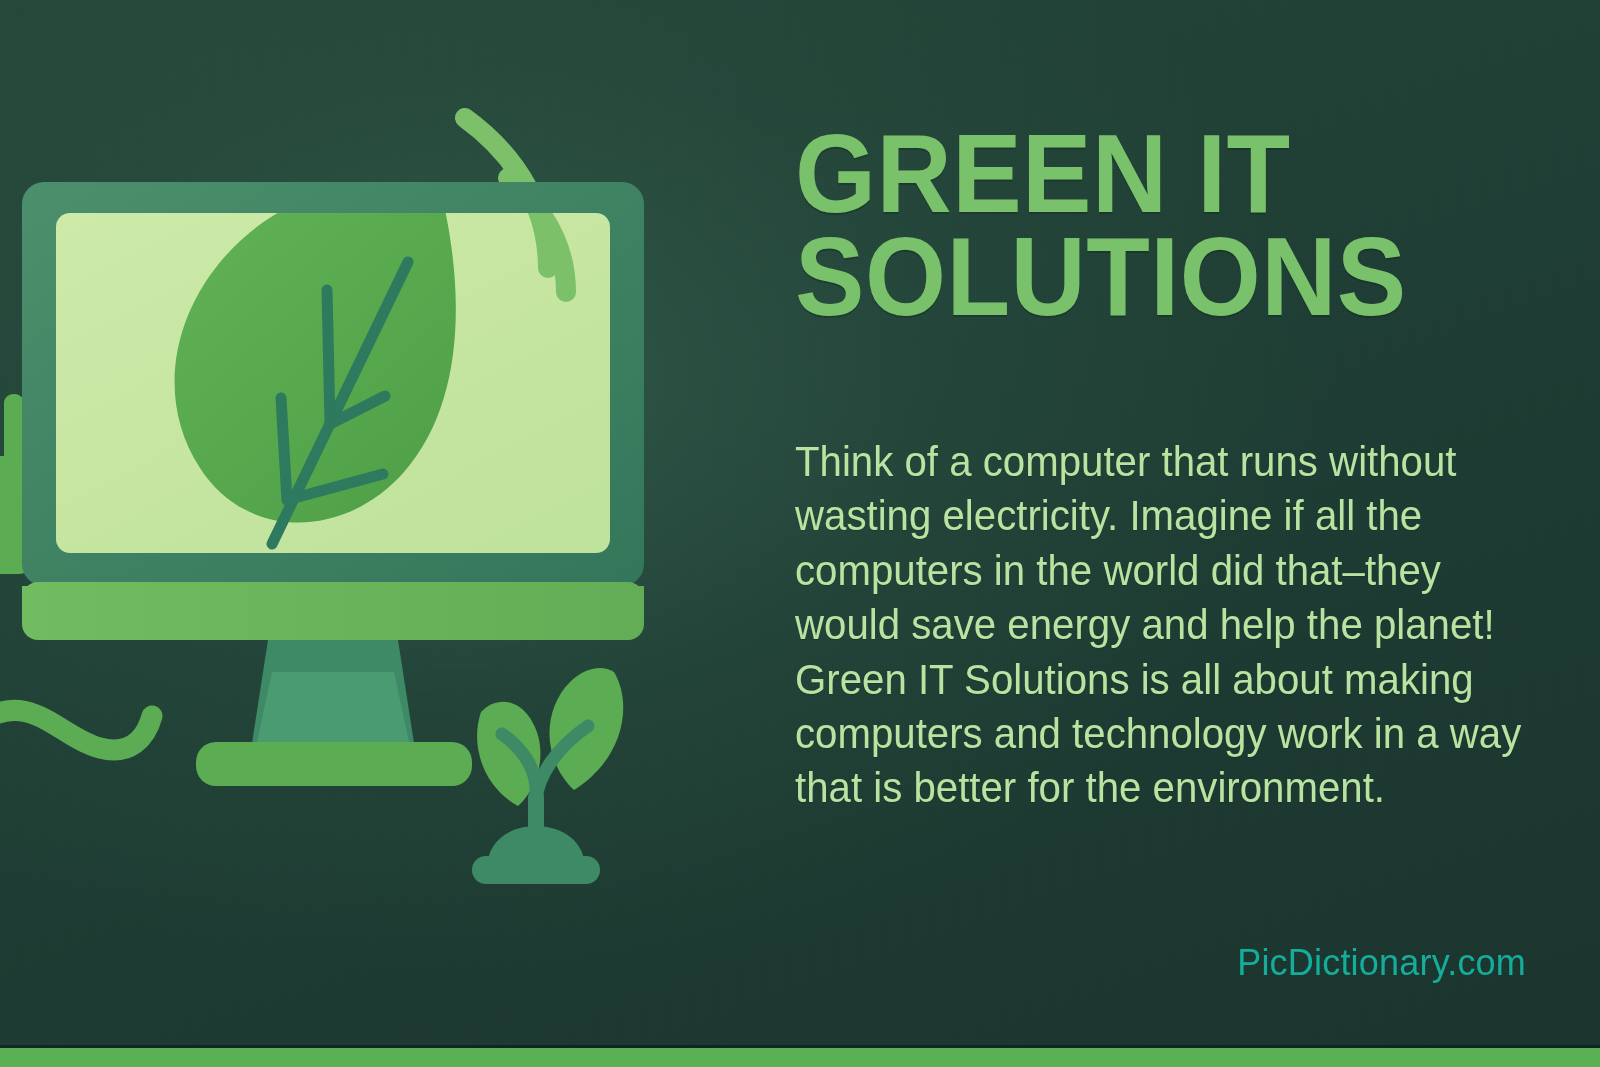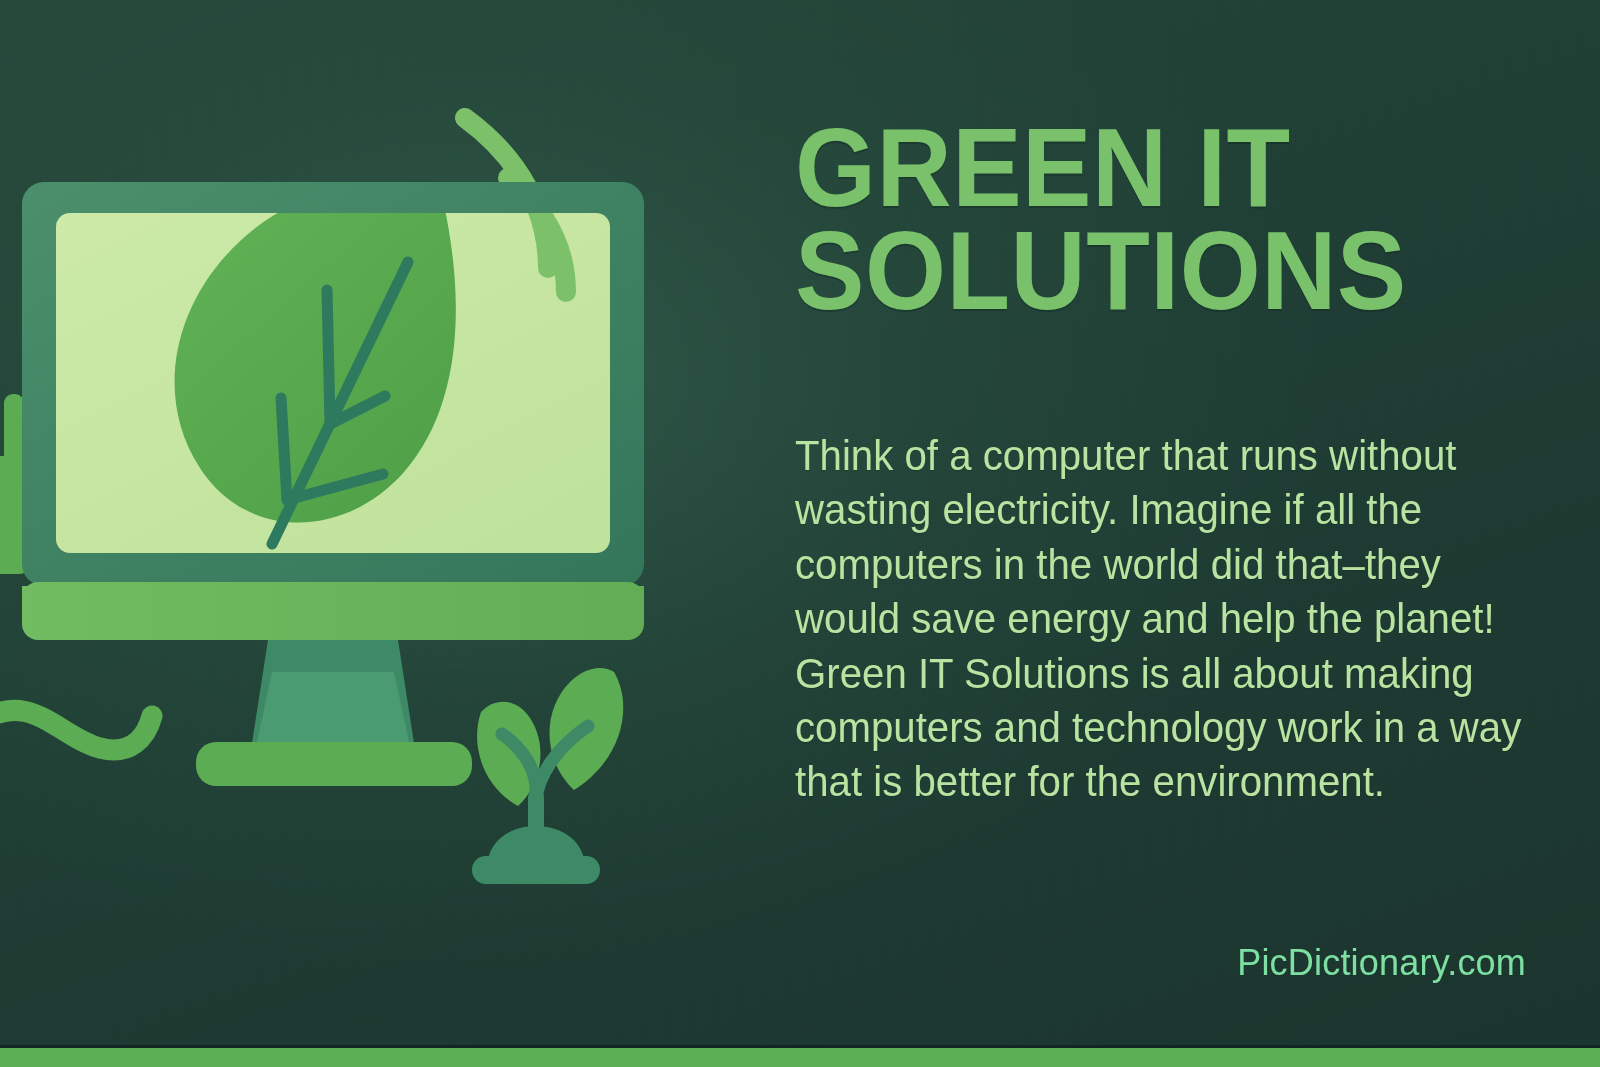--- a/index.html
+++ b/index.html
@@ -39,21 +39,21 @@
     position: absolute;
     left: 0; top: 0;
     width: 760px; height: 1010px;
   }
   #illustration svg { display:block; width: 760px; height: 1010px; }
 
   
   #text-col {
     position: absolute;
     left: 795px;
-    top: 116px;
+    top: 122px;
     width: 740px;
   }
   #headline {
     color: #79c16b;
     font-family: "Liberation Sans Narrow", "Liberation Sans", sans-serif;
     font-weight: 700;
     font-size: 112px;
     line-height: 0.92;
     letter-spacing: 0.5px;
     text-transform: uppercase;
@@ -74,21 +74,21 @@
     width: 800px;
     position: absolute;
     top: 312px;
     left: 0;
     text-shadow: 0 1px 0 rgba(15,36,29,.3);
   }
   #watermark {
     position: absolute;
     right: 74px;
     top: 942px;
-    color: #86efac;
+    color: #14b8a6;
     font-family: "Liberation Sans", sans-serif;
     font-size: 36px;
     letter-spacing: .2px;
     opacity: .92;
   }
 
   #bottom-bar {
     position: absolute;
     left: 0;
     bottom: 0;

